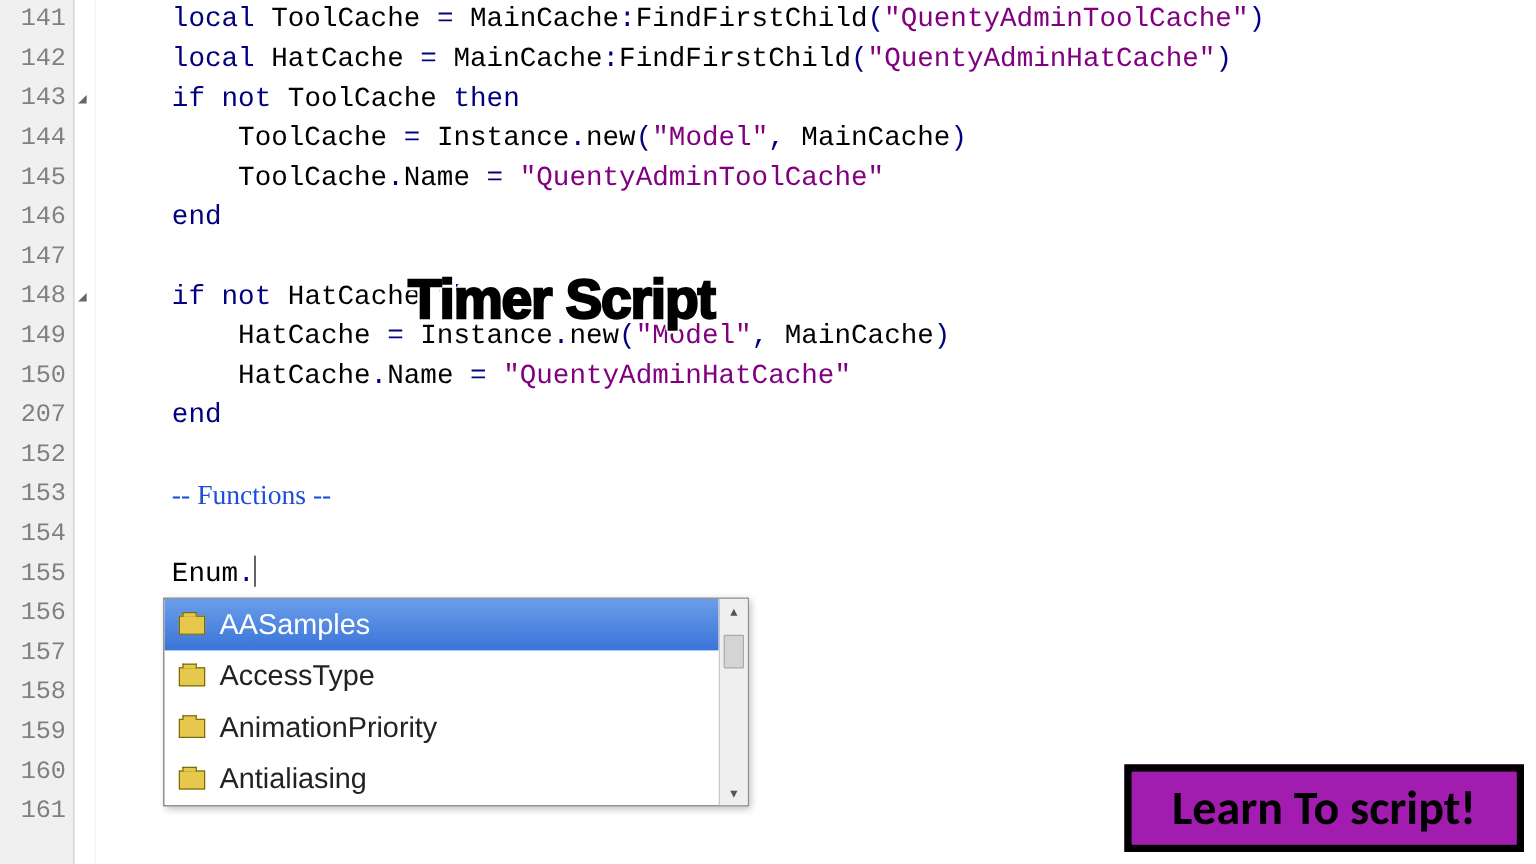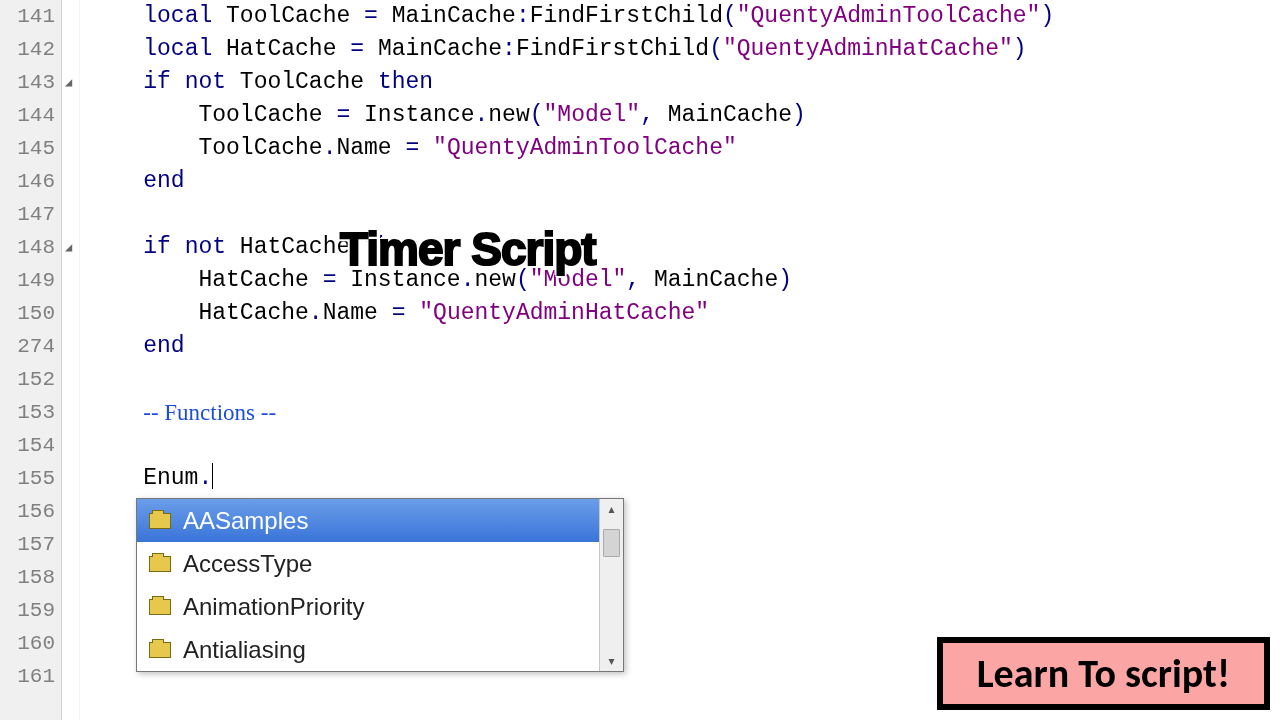--- a/index.html
+++ b/index.html
@@ -84,21 +84,21 @@
        0   -3px 0 #fff,
        0    3px 0 #fff;
     pointer-events: none;
   }
 
   .learn-box {
     position: absolute;
     right: 10px;
     bottom: 10px;
     border: 6px solid #000;
-    background: #fca5a5;
+    background: #a21caf;
     padding: 6px 34px;
     font-family: Calibri, Arial, sans-serif;
     font-size: 40px;
     font-weight: 600;
     color: #000;
   }
 
   .autocomplete {
     position: absolute;
     top: 498px;
@@ -177,21 +177,21 @@
       <div class="ln">141</div>
       <div class="ln">142</div>
       <div class="ln">143</div>
       <div class="ln">144</div>
       <div class="ln">145</div>
       <div class="ln">146</div>
       <div class="ln">147</div>
       <div class="ln">148</div>
       <div class="ln">149</div>
       <div class="ln">150</div>
-      <div class="ln">274</div>
+      <div class="ln">207</div>
       <div class="ln">152</div>
       <div class="ln">153</div>
       <div class="ln">154</div>
       <div class="ln">155</div>
       <div class="ln">156</div>
       <div class="ln">157</div>
       <div class="ln">158</div>
       <div class="ln">159</div>
       <div class="ln">160</div>
       <div class="ln">161</div>

